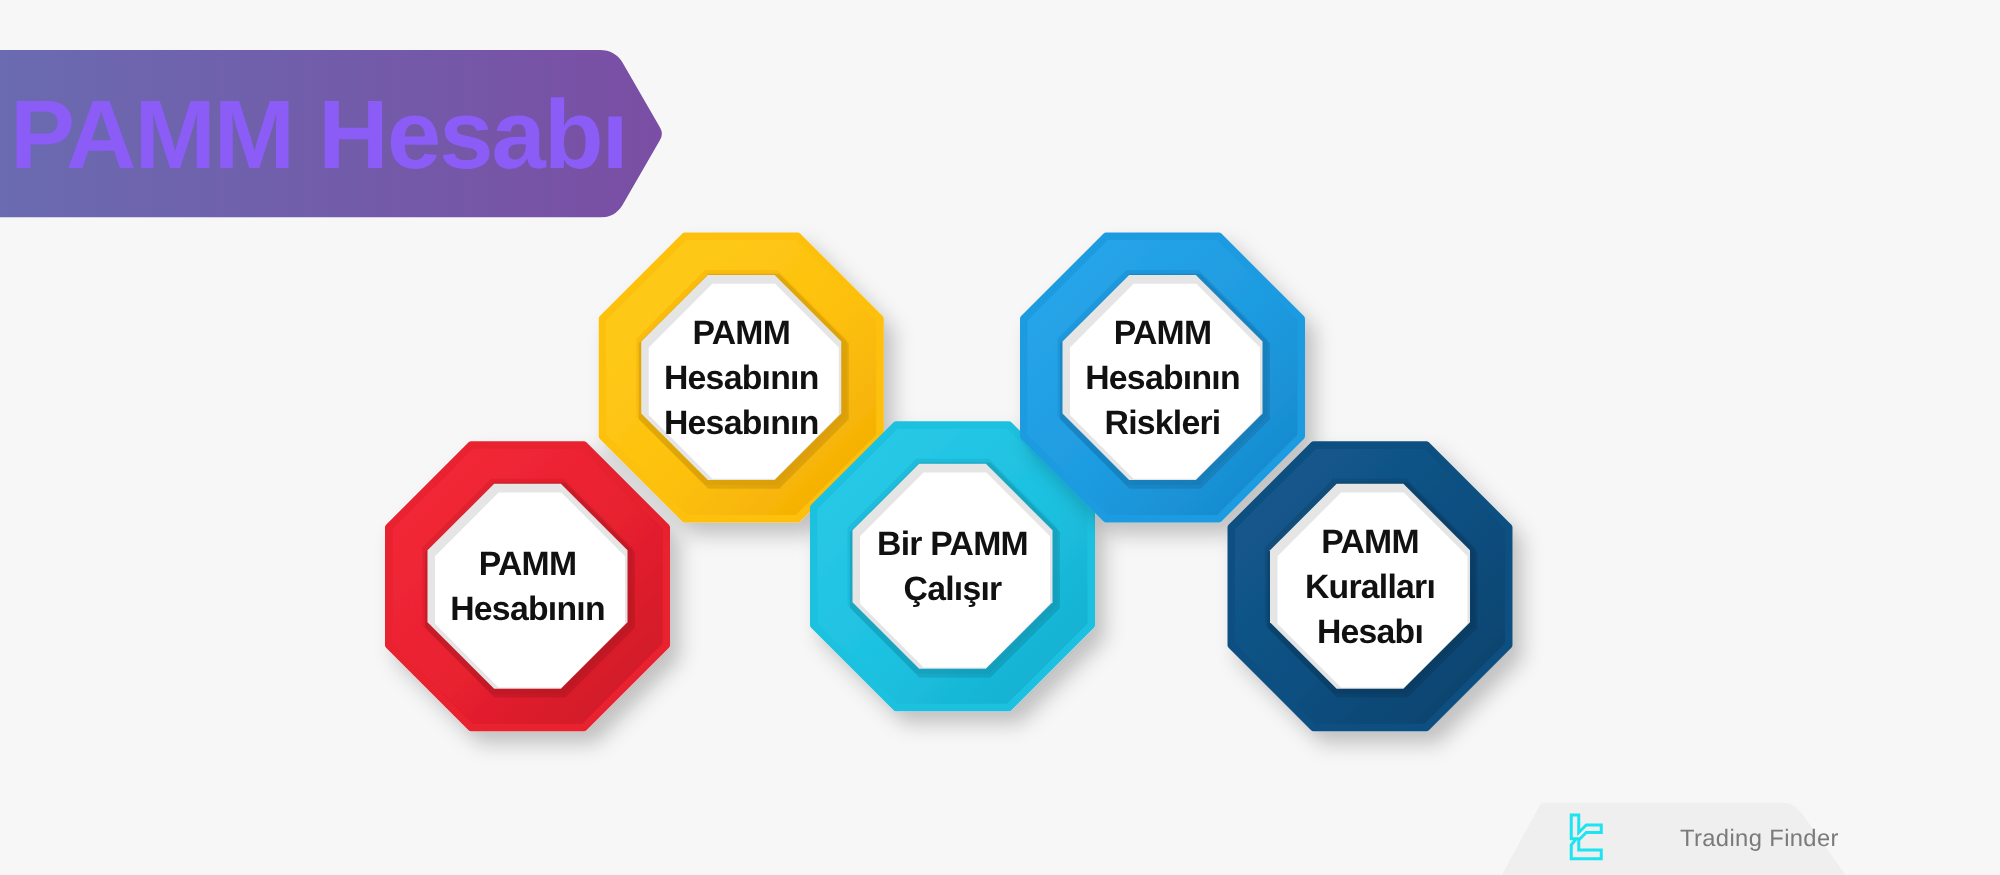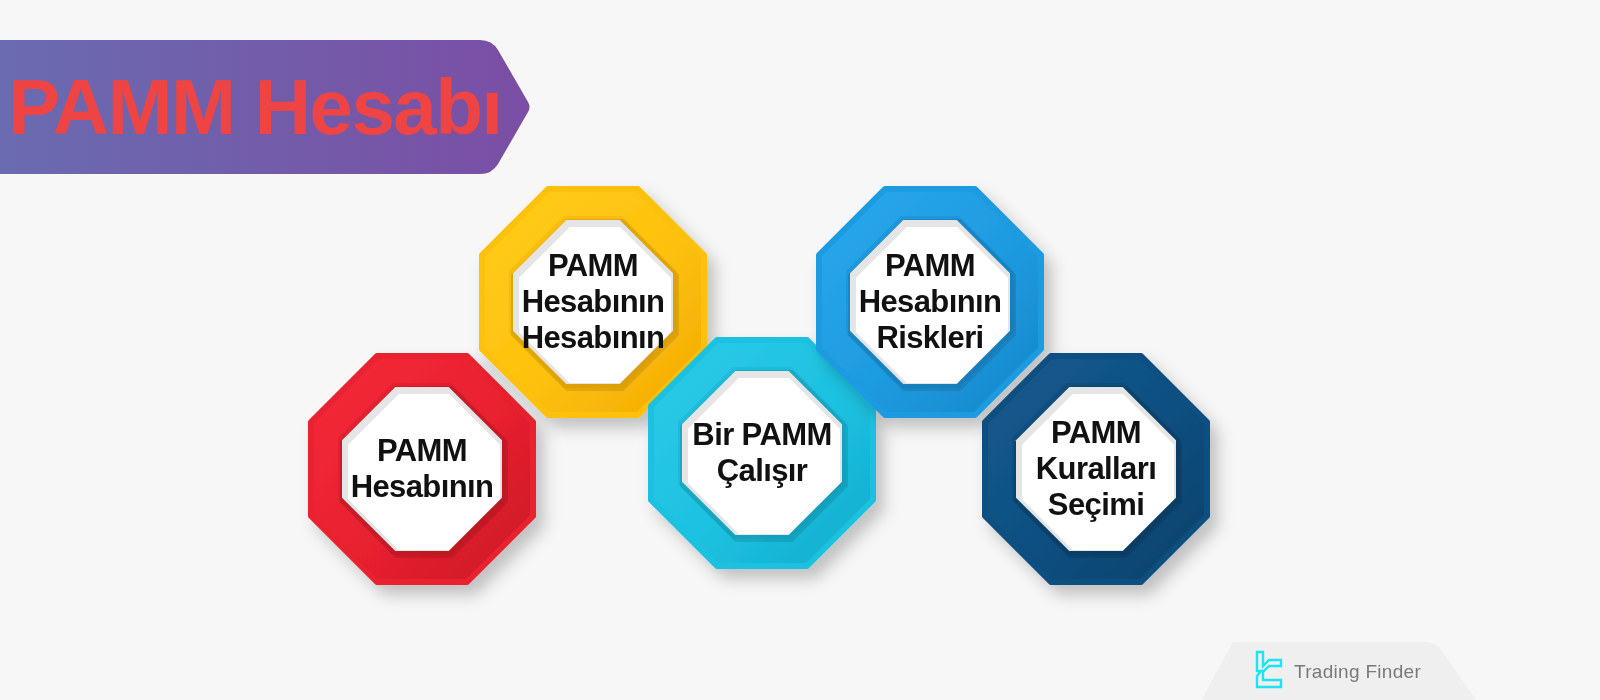--- a/index.html
+++ b/index.html
@@ -8,42 +8,42 @@
       background: #f7f7f7;
       font-family: "Liberation Sans", "DejaVu Sans", sans-serif;
       position: relative;
     }
     .title-banner {
       position: absolute; left: 0; top: 40px; width: 530px; height: 134px;
     }
     .title-banner svg { position: absolute; left: 0; top: 0; }
     .title-text {
       position: absolute; left: 8px; top: 0; height: 134px; line-height: 134px;
-      color: #ef4444; font-weight: 700; font-size: 78px; letter-spacing: -1.5px;
+      color: #8b5cf6; font-weight: 700; font-size: 78px; letter-spacing: -1.5px;
       white-space: nowrap;
     }
     .octa {
       position: absolute; width: 222px; height: 226px;
     }
     .octa svg.shape { position: absolute; left: 0; top: 0; overflow: visible; }
     .octa-label {
       position: absolute; left: 40px; top: 40px; width: 142px; height: 146px;
       display: flex; align-items: center; justify-content: center; text-align: left;
-      color: #111111; font-weight: 700; font-size: 31px; line-height: 36px;
+      color: #111111; font-weight: 700; font-size: 27px; line-height: 36px;
       letter-spacing: -0.6px;
       flex-direction: column;
     }
     .octa-label span { display: block; white-space: nowrap; }
     .logo-plate {
       position: absolute; left: 1195px; top: 642px; width: 300px; height: 70px;
     }
     .logo-plate svg { position: absolute; left: 0; top: 0; }
     .logo-icon { position: absolute; left: 1254px; top: 650px; }
     .logo-text {
-      position: absolute; left: 1294px; top: 660px; font-size: 19px; color: #7a7a7a;
+      position: absolute; left: 1344px; top: 660px; font-size: 19px; color: #7a7a7a;
       letter-spacing: 0.3px; line-height: 24px; white-space: nowrap;
     }
   </style>
 </head>
 <body>
 
 <div class="title-banner">
   <svg width="530" height="134" viewBox="0 0 530 134">
     <defs>
       <linearGradient id="tg" x1="0" y1="0" x2="1" y2="0">
@@ -199,21 +199,21 @@
       </filter>
     </defs>
     <polygon points="66,0 156,0 222,66 222,160 156,226 66,226 0,160 0,66" fill="url(#g4)" filter="url(#s4)" stroke-linejoin="round" stroke="#0f4f80" stroke-width="6"></polygon>
     <polygon points="81.93,27 140.07,27 195,81.93 195,144.07 140.07,199 81.93,199 27,144.07 27,81.93" fill="#0b3f68" opacity="0.35"></polygon>
     <polygon points="84.28999999999999,31 137.71,31 191,84.28999999999999 191,141.71 137.71,195 84.28999999999999,195 31,141.71 31,84.28999999999999" fill="#ffffff"></polygon>
     <polygon points="84.28999999999999,31 137.71,31 191,84.28999999999999 191,141.71 137.71,195 84.28999999999999,195 31,141.71 31,84.28999999999999" fill="none" stroke="rgba(0,0,0,0.10)" stroke-width="8" transform="translate(2,3)" clip-path="none"></polygon>
   </svg>
     <div class="octa-label">
       <span>PAMM</span>
       <span>Kuralları</span>
-      <span>Seçimi</span>
+      <span>Hesabı</span>
     </div>
   </div>
 
 <div class="logo-plate">
   <svg width="300" height="70" viewBox="0 0 300 70">
     <path d="M38,0 L230,0 Q240,0 246,8 L290,70 L0,70 Z" fill="#efefef"></path>
   </svg>
 </div>
 <div class="logo-icon">
   <svg width="30" height="40" viewBox="0 0 30 40" fill="none" stroke="#1ee3f0" stroke-width="2.4">

